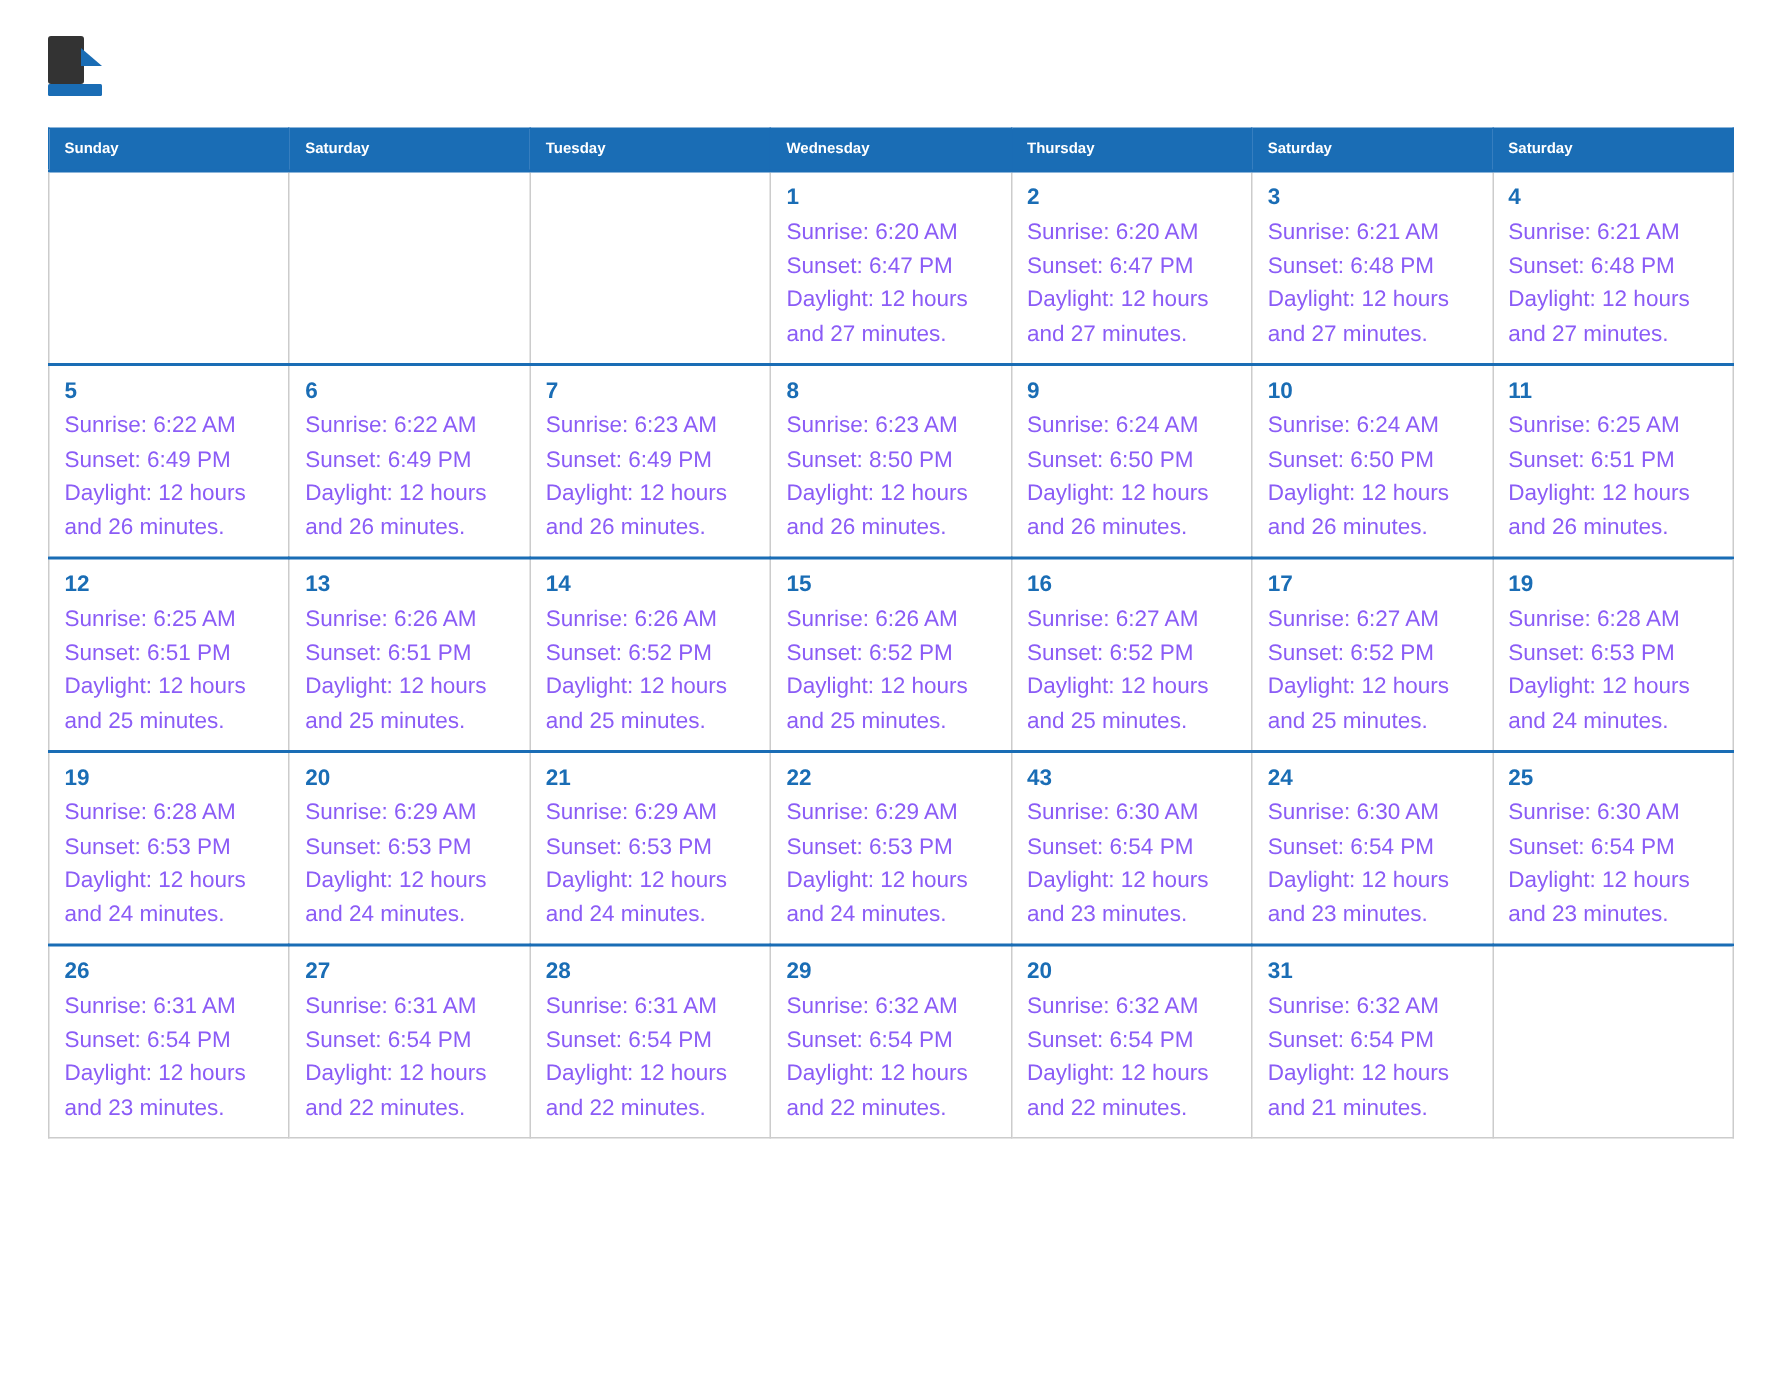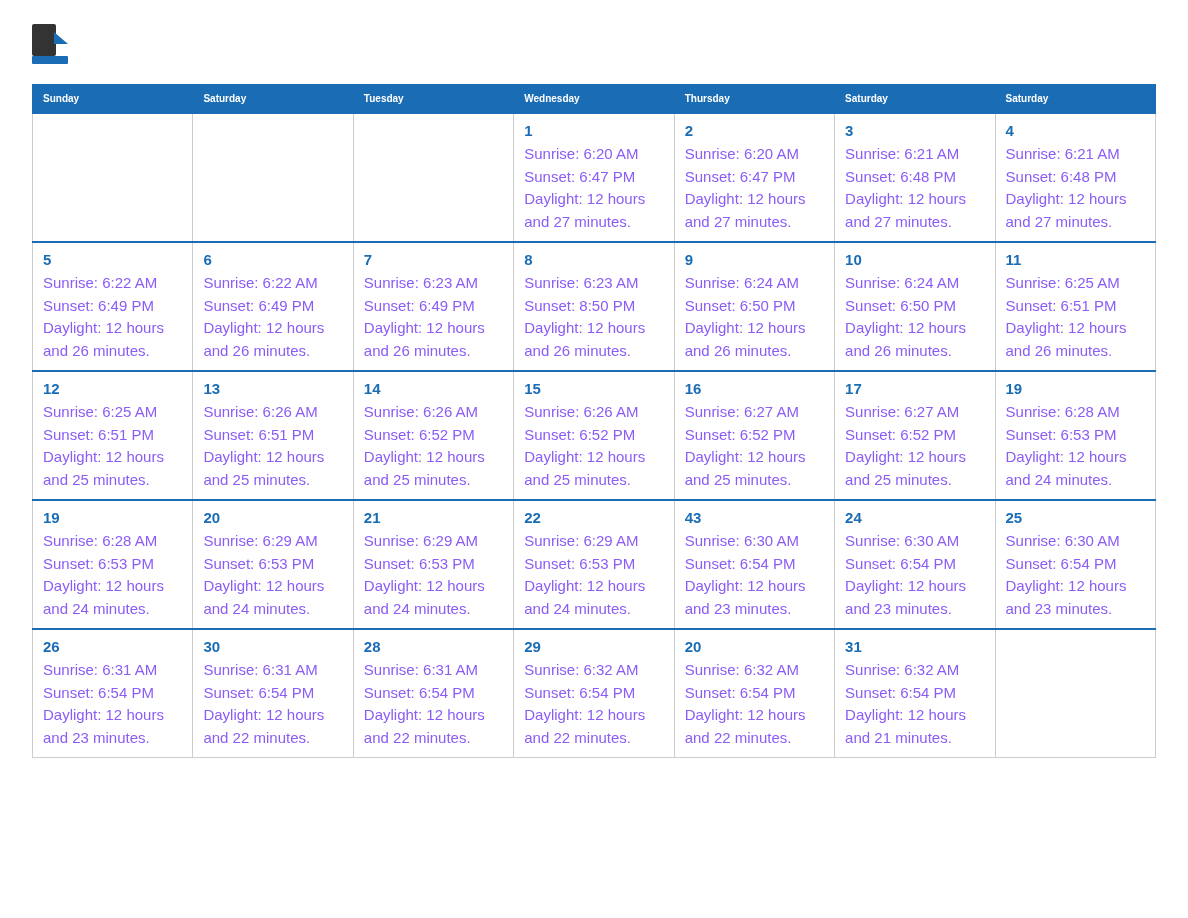--- a/index.html
+++ b/index.html
@@ -283,21 +283,21 @@
         </td>
       </tr>
       <tr>
         <td>
           <span class="day-number">26</span>
           <div class="day-info">Sunrise: 6:31 AM
 Sunset: 6:54 PM
 Daylight: 12 hours and 23 minutes.</div>
         </td>
         <td>
-          <span class="day-number">30</span>
+          <span class="day-number">27</span>
           <div class="day-info">Sunrise: 6:31 AM
 Sunset: 6:54 PM
 Daylight: 12 hours and 22 minutes.</div>
         </td>
         <td>
           <span class="day-number">28</span>
           <div class="day-info">Sunrise: 6:31 AM
 Sunset: 6:54 PM
 Daylight: 12 hours and 22 minutes.</div>
         </td>

